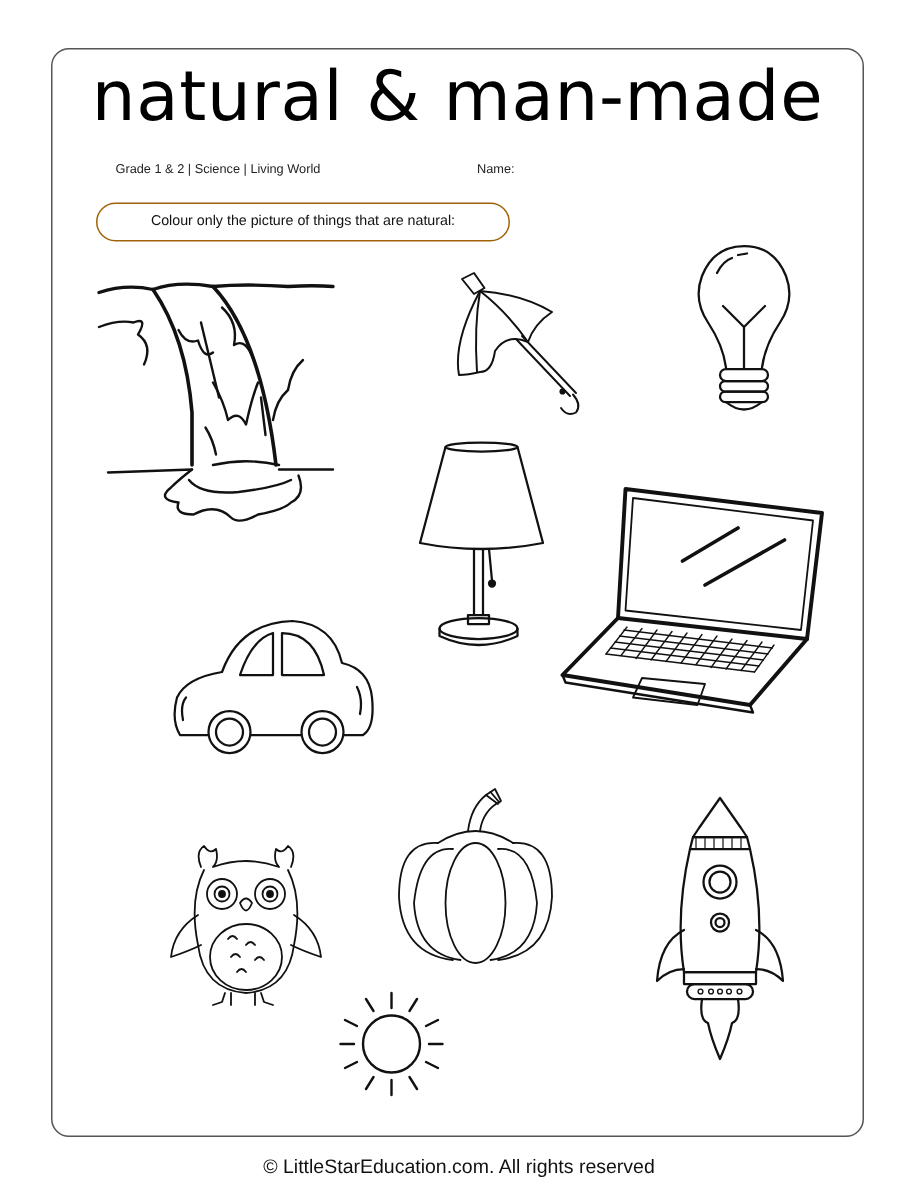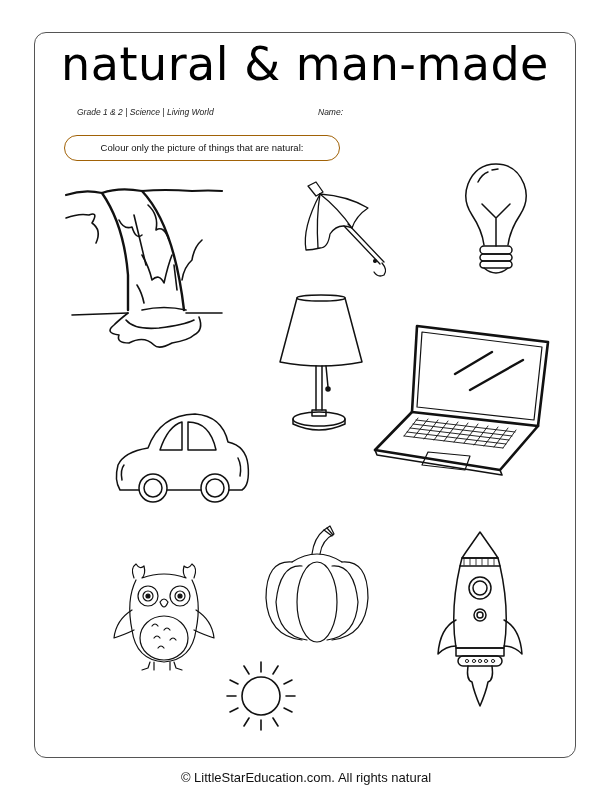--- a/index.html
+++ b/index.html
@@ -1,19 +1,19 @@
 <!DOCTYPE html>
 <html><head>
 <meta charset="utf-8">
 <style>
   html, body { margin:0; padding:0; background:#ffffff; }
   body { width:612px; height:791px; position:relative; overflow:hidden; font-family:"Liberation Sans", sans-serif; color:#000; }
   .frame { position:absolute; left:34px; top:32px; width:542px; height:726px; border:1.3px solid #555; border-radius:12px; box-sizing:border-box; }
   .title { position:absolute; left:34px; top:36px; width:542px; text-align:center; font-family:"DejaVu Sans", sans-serif; font-size:46px; letter-spacing:0.5px; line-height:56px; font-weight:normal; }
-  .meta { position:absolute; top:107px; font-size:8.5px; color:#222;font-style:italic; }
+  .meta { position:absolute; top:107px; font-size:8.5px; color:#222; }
   .instr { position:absolute; left:64px; top:135px; width:276px; height:26px; border:1px solid #a16207; border-radius:13px; box-sizing:border-box; font-size:9.5px; text-align:center; line-height:24px; color:#111; }
   .pic { position:absolute; }
   .pic svg { display:block; width:100%; height:100%; overflow:visible; }
   .footer { position:absolute; left:0; width:612px; top:770px; text-align:center; font-size:13px; color:#111; }
   svg * { vector-effect: non-scaling-stroke; }
 </style>
 </head>
 <body>
 
 <div class="frame"></div>
@@ -168,13 +168,13 @@
 
 <div class="pic" style="left:224px;top:660px;width:74px;height:72px;">
   <svg viewBox="0 0 74 72" fill="none" stroke="#111" stroke-width="1.6" stroke-linecap="round">
     <circle cx="37" cy="36" r="19"></circle>
     <path d="M37 2 L37 12 M37 60 L37 70 M3 36 L12 36 M62 36 L71 36"></path>
     <path d="M20 6 L25 14 M54 6 L49 14 M20 66 L25 58 M54 66 L49 58"></path>
     <path d="M6 20 L14 24 M68 20 L60 24 M6 52 L14 48 M68 52 L60 48"></path>
   </svg>
 </div>
 
-<div class="footer">© LittleStarEducation.com. All rights natural</div>
+<div class="footer">© LittleStarEducation.com. All rights reserved</div>
 
 </body></html>

